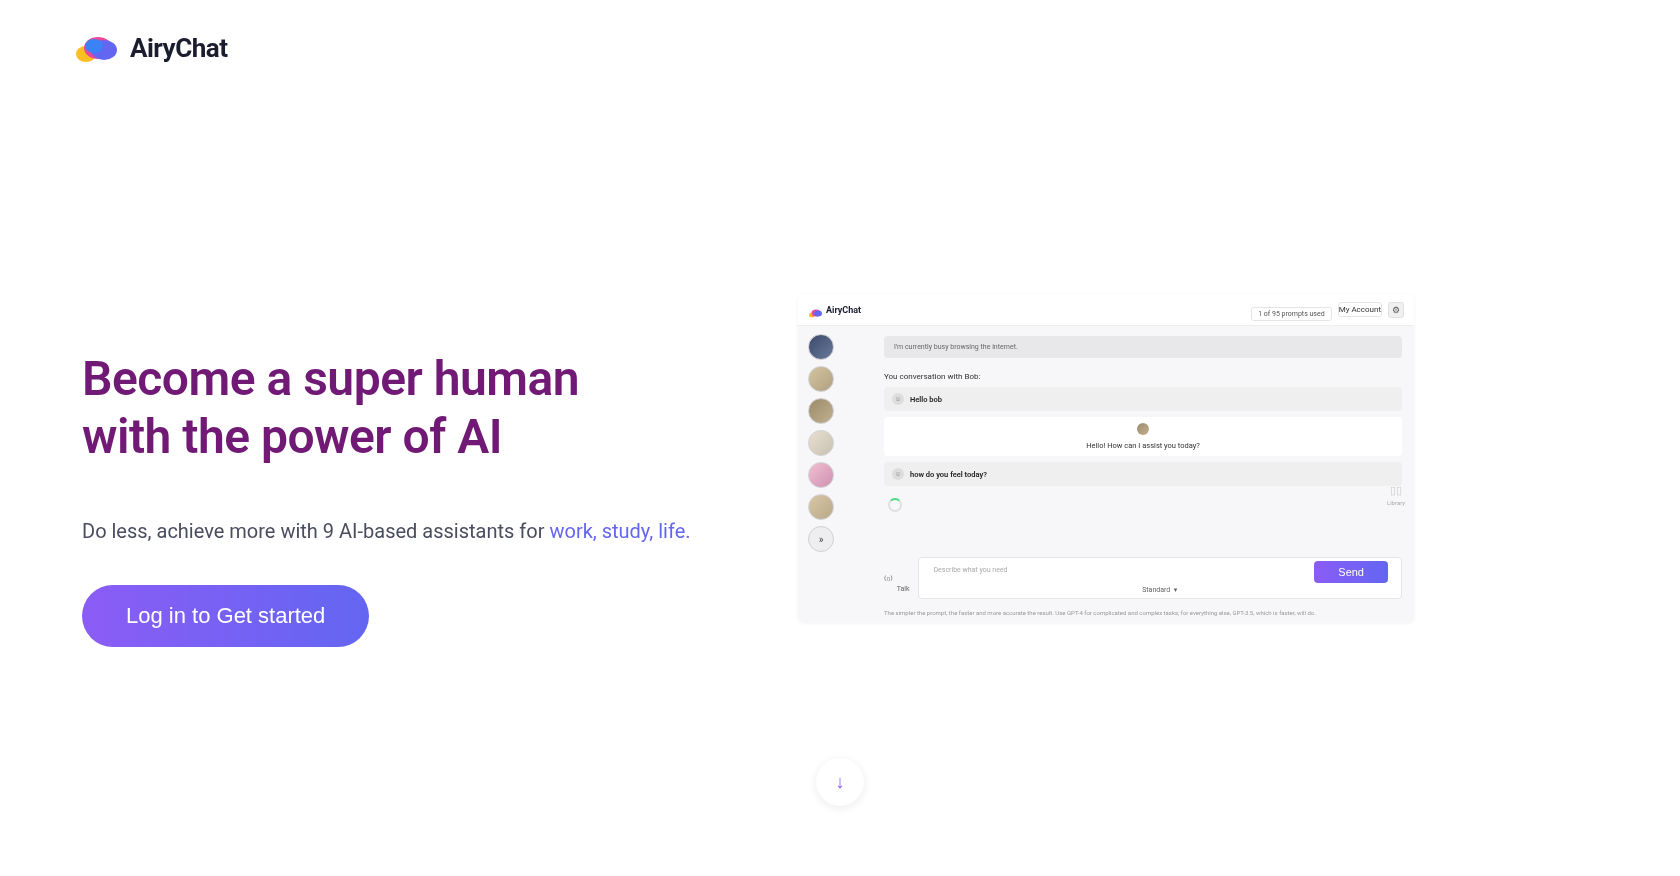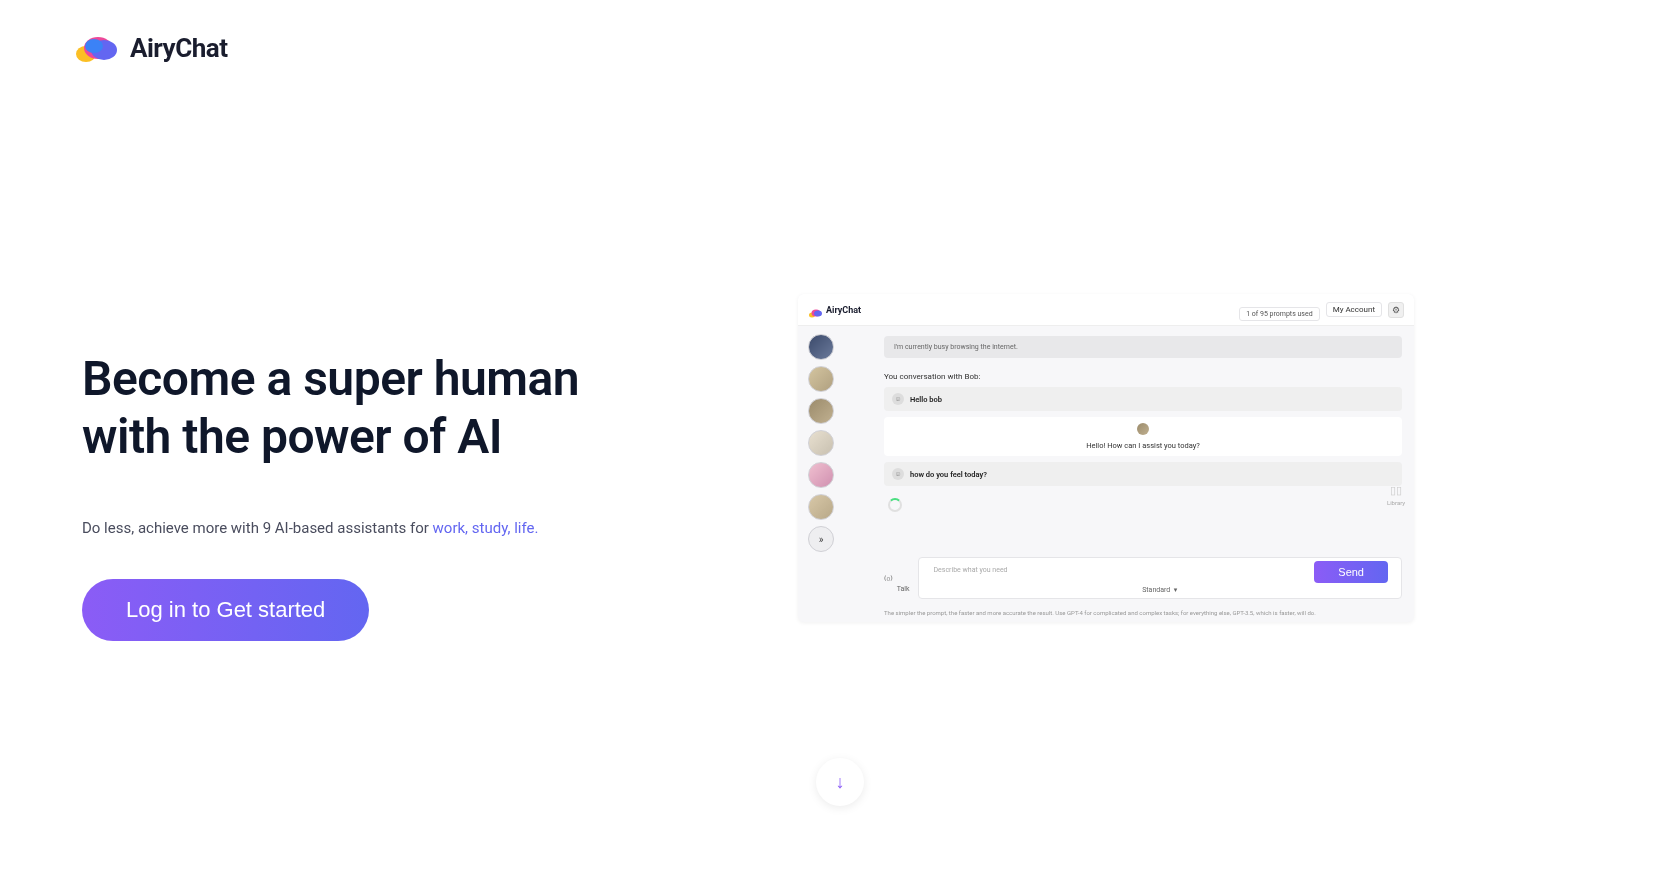--- a/index.html
+++ b/index.html
@@ -36,27 +36,27 @@
 }
 .hero {
   position: absolute;
   left: 82px;
   top: 350px;
   width: 640px;
 }
 .hero-title {
   font-size: 48px;
   font-weight: 600;
-  color: #0f172a;
+  color: #701a75;
   line-height: 1.2;
   letter-spacing: -0.5px;
 }
 .hero-sub {
   margin-top: 54px;
-  font-size: 15px;
+  font-size: 20px;
   color: #4a4d5e;
   font-weight: 400;
 }
 .hero-sub-highlight {
   color: #6366f1;
 }
 .cta-button {
   margin-top: 42px;
   padding: 18px 44px;
   background: linear-gradient(90deg, #8b5cf6 0%, #6366f1 100%);
@@ -114,21 +114,21 @@
   border-radius: 3px;
   padding: 2px 6px;
   margin-top: 8px;
 }
 .preview-account {
   font-size: 8px;
   color: #333;
   background: #fff;
   border: 1px solid #e5e5e8;
   border-radius: 3px;
-  padding: 2px 6px;
+  padding: 2px 0;
 }
 .preview-gear {
   width: 16px;
   height: 16px;
   background: #f0f0f0;
   border: 1px solid #e0e0e0;
   border-radius: 3px;
   display: flex;
   align-items: center;
   justify-content: center;

